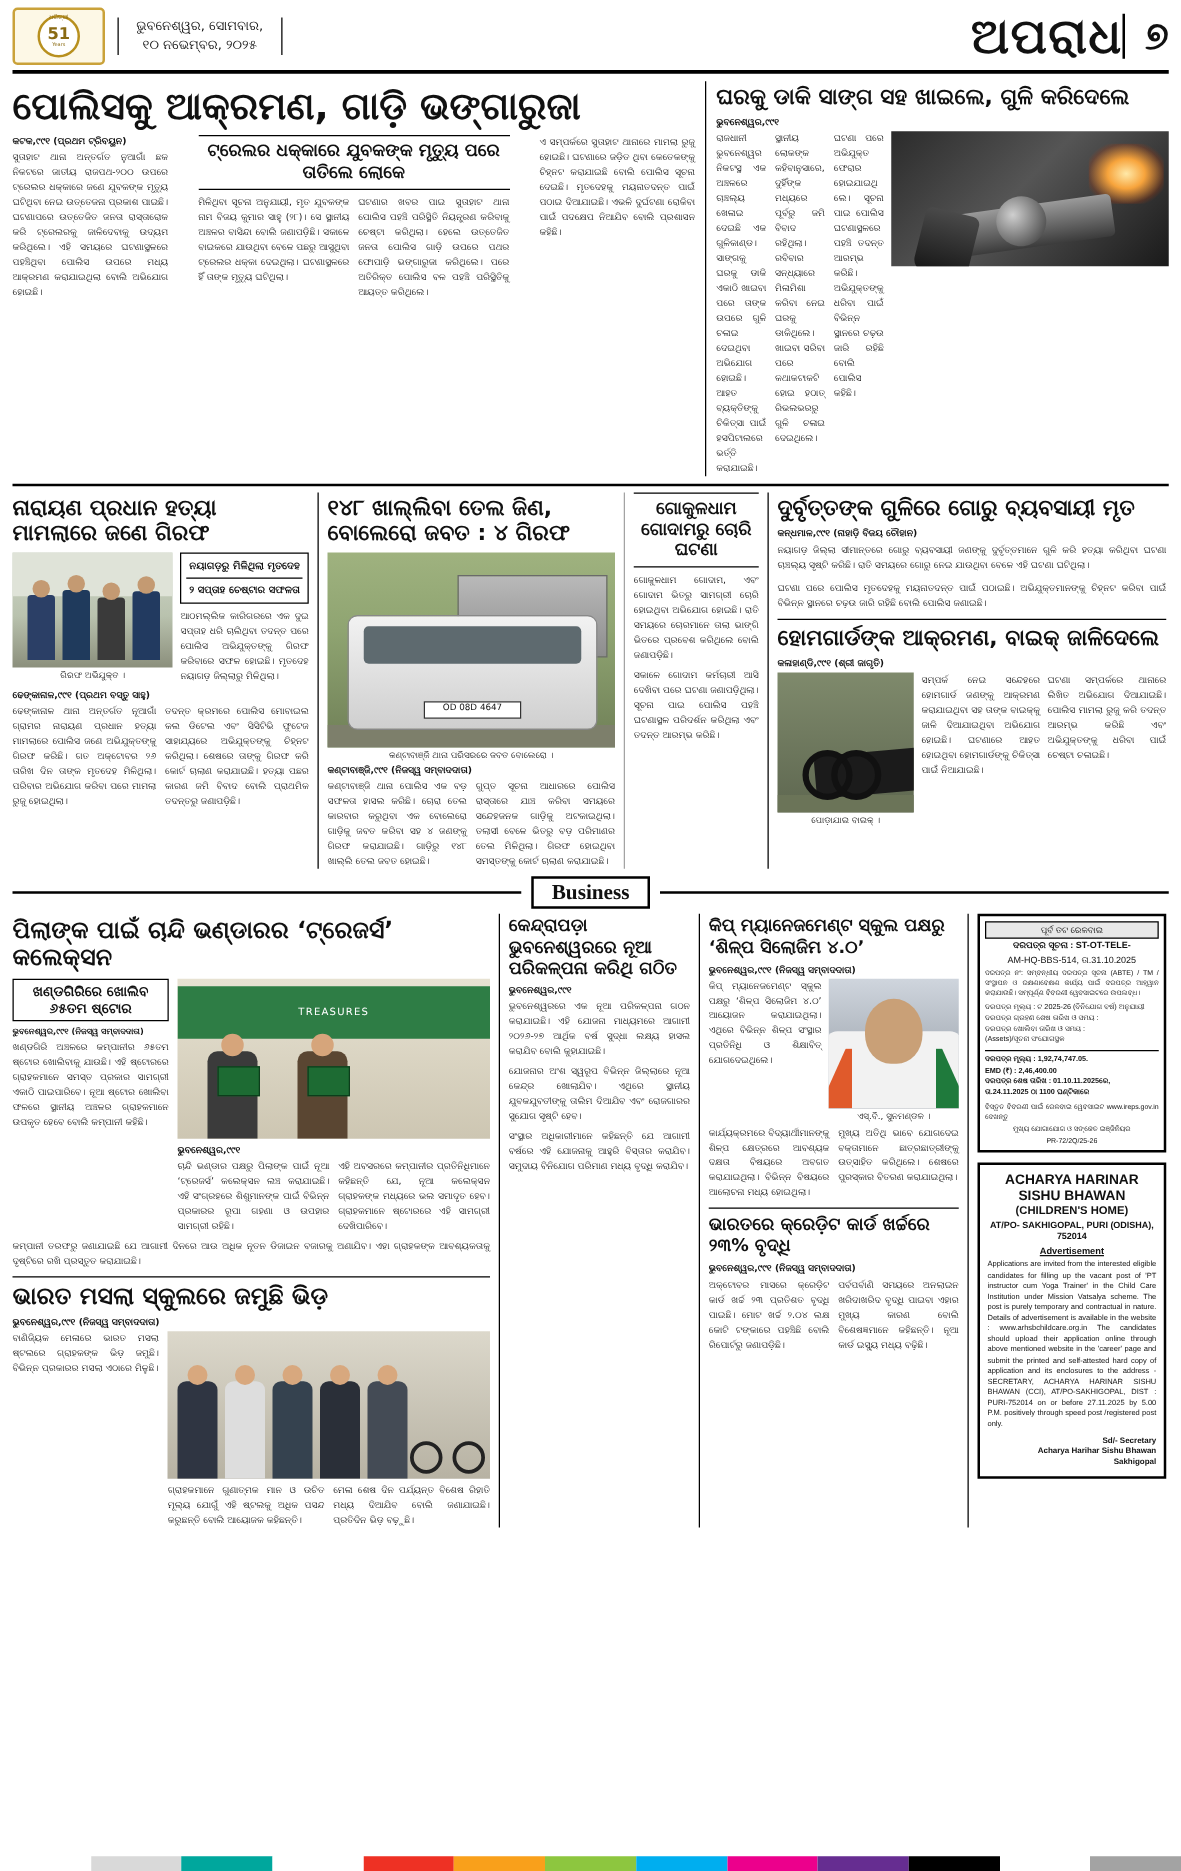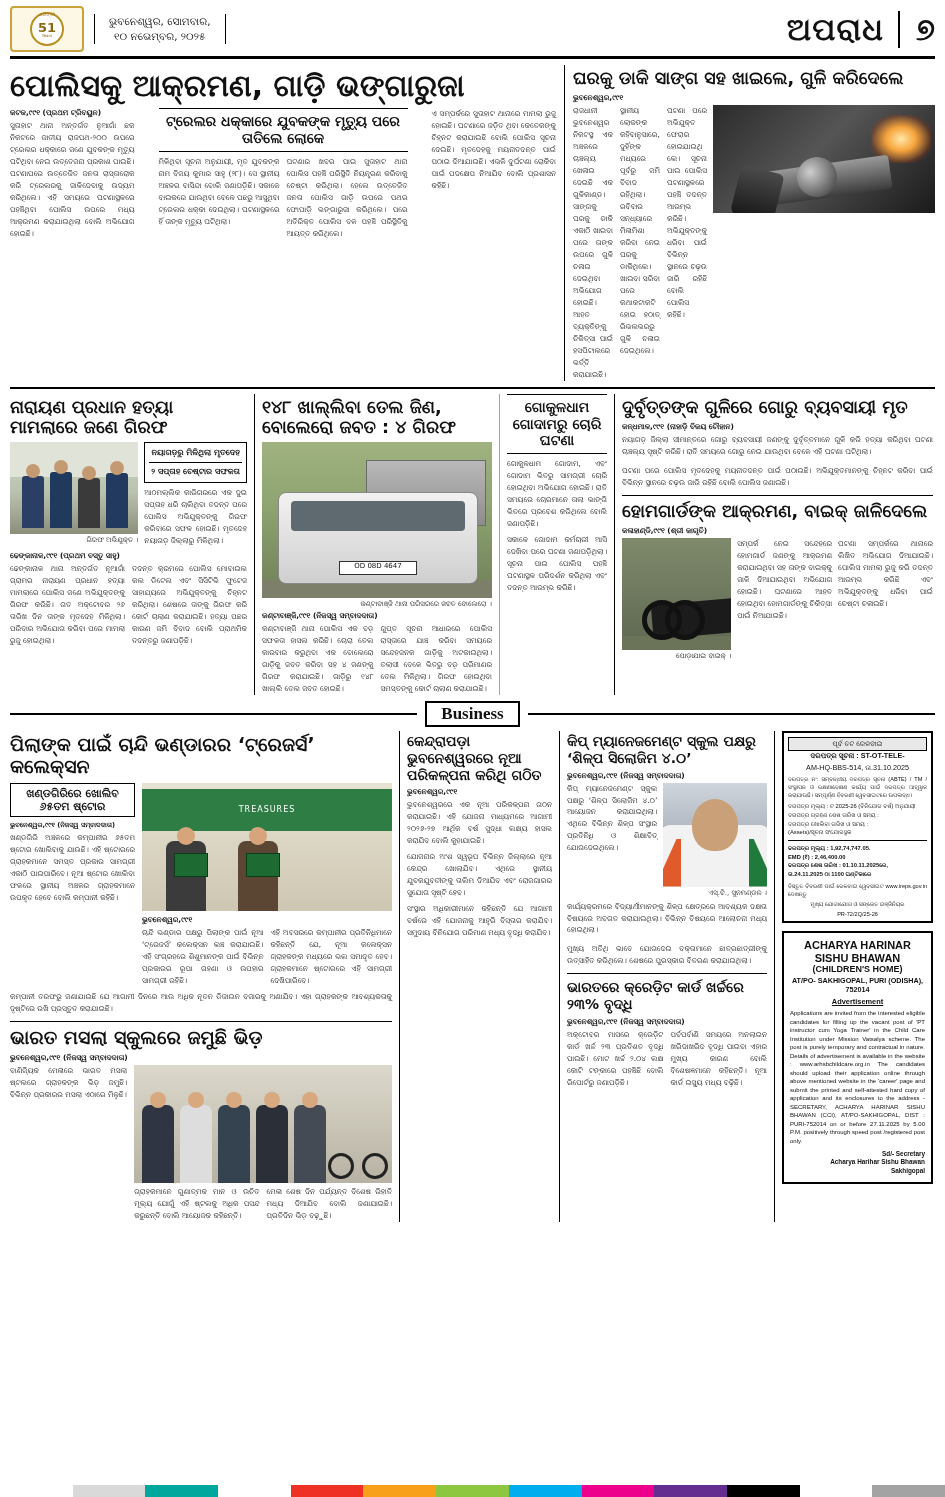--- a/index.html
+++ b/index.html
@@ -27,30 +27,30 @@
     background: #fff;
   }
   .logo-badge .ring .num { font-size: 13px; font-weight: bold; color:#8a6a12; line-height:1; }
   .logo-badge .ring .yrs { font-size: 4px; color:#8a6a12; line-height:1; }
   .logo-badge .topword { font-size: 5px; color:#8a6a12; position:absolute; top:3px; }
   .masthead-date {
     border-left: 1px solid #000; border-right: 1px solid #000;
     padding: 0 14px; font-size: 10.5px; line-height: 1.45; color:#111; text-align:center;
   }
   .masthead-spacer { flex: 1; }
-  .section-title { font-size: 31px; font-weight: bold; letter-spacing: 1px; padding-right: 14px; }
+  .section-title { font-size: 39px; font-weight: bold; letter-spacing: 1px; }
   .page-num { font-size: 31px; font-weight: bold; border-left: 2px solid #000; padding-left: 16px; }
   .rule { border-top: 1px solid #000; }
   .thick-rule { border-top: 2px solid #000; }
   .body-text {
     font-size: 7.4px; line-height: 1.62; text-align: justify; color:#1a1a1a;
     word-break: break-word; hyphens: auto;
   }
   .byline { font-size: 7.4px; font-weight: bold; margin-bottom: 3px; }
-  .caption { font-size: 7px; text-align:right; margin-top:2px; color:#222; }
+  .caption { font-size: 7px; text-align:center; margin-top:2px; color:#222; }
   .photo { background:#9aa0a6; position:relative; overflow:hidden; }
   .photo .ph-inner { position:absolute; inset:0; }
 
   
   .zoneA { display:flex; margin-top:6px; }
   .zoneA-left { width: 555px; padding-right: 8px; border-right:1px solid #000; }
   .zoneA-right { width: 370px; padding-left: 8px; }
 
   h1.head-main { font-size: 30px; line-height:1.1; margin: 4px 0 6px 0; font-weight:bold; }
   h2.head-2 { font-size: 17.5px; line-height:1.15; margin: 3px 0 5px 0; font-weight:bold; }
@@ -418,21 +418,21 @@
           <div class="photo portrait" style="width:100%;height:104px;">
             <div class="ph-inner">
               <div class="body"></div>
               <div class="shawl"></div>
               <div class="head"></div>
             </div>
           </div>
           <div class="caption">ଏସ୍.ବି., ସୁନମଣ୍ଡଳ ।</div>
         </div>
       </div>
-      <div class="cols2" style="margin-top:4px;flex-direction:column;">
+      <div class="cols2" style="margin-top:4px;">
         <div class="body-text">କାର୍ଯ୍ୟକ୍ରମରେ ବିଦ୍ୟାର୍ଥୀମାନଙ୍କୁ ଶିଳ୍ପ କ୍ଷେତ୍ରରେ ଆବଶ୍ୟକ ଦକ୍ଷତା ବିଷୟରେ ଅବଗତ କରାଯାଇଥିଲା। ବିଭିନ୍ନ ବିଷୟରେ ଆଲୋଚନା ମଧ୍ୟ ହୋଇଥିଲା।</div>
         <div class="body-text">ମୁଖ୍ୟ ଅତିଥି ଭାବେ ଯୋଗଦେଇ ବକ୍ତାମାନେ ଛାତ୍ରଛାତ୍ରୀଙ୍କୁ ଉତ୍ସାହିତ କରିଥିଲେ। ଶେଷରେ ପୁରସ୍କାର ବିତରଣ କରାଯାଇଥିଲା।</div>
       </div>
 
       <div class="rule" style="margin:6px 0 5px 0;"></div>
 
       <h3 class="head-3">ଭାରତରେ କ୍ରେଡ଼ିଟ କାର୍ଡ ଖର୍ଚ୍ଚରେ ୨୩% ବୃଦ୍ଧି</h3>
       <div class="byline">ଭୁବନେଶ୍ୱର,୯୯୧ (ନିଜସ୍ୱ ସମ୍ବାଦଦାତା)</div>
       <div class="cols2">
         <div class="body-text">ଅକ୍ଟୋବର ମାସରେ କ୍ରେଡ଼ିଟ କାର୍ଡ ଖର୍ଚ୍ଚ ୨୩ ପ୍ରତିଶତ ବୃଦ୍ଧି ପାଇଛି। ମୋଟ ଖର୍ଚ୍ଚ ୨.୦୪ ଲକ୍ଷ କୋଟି ଟଙ୍କାରେ ପହଞ୍ଚିଛି ବୋଲି ରିପୋର୍ଟରୁ ଜଣାପଡ଼ିଛି।</div>

